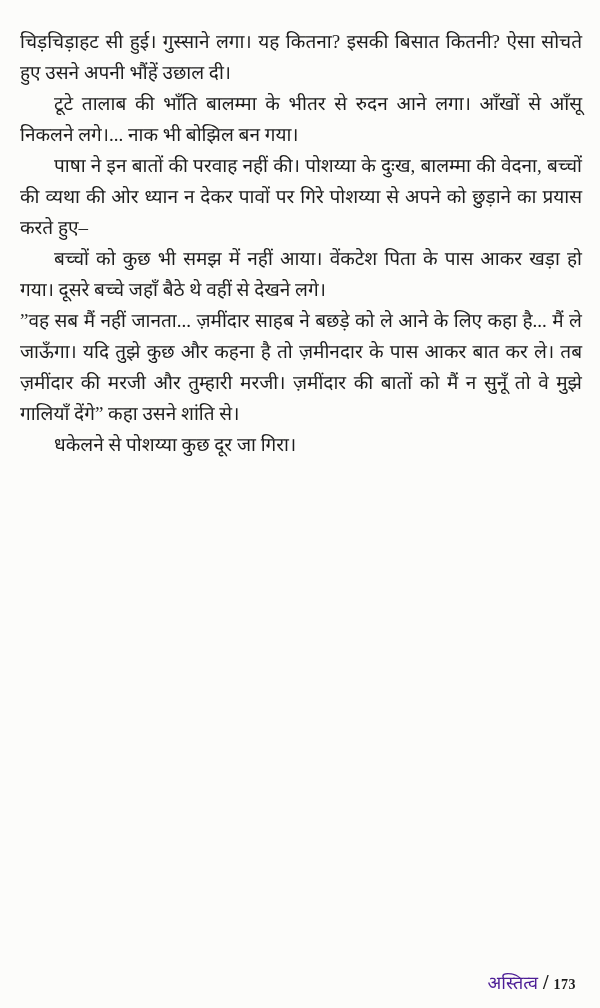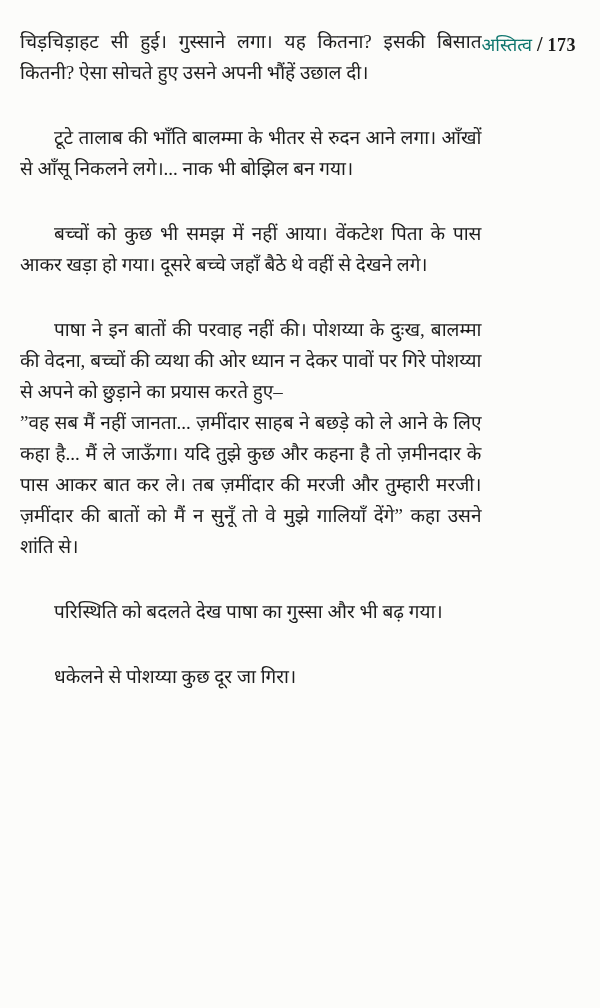--- a/index.html
+++ b/index.html
@@ -14,67 +14,65 @@
   }
   .page {
     box-sizing: border-box;
     width: 600px;
     height: 1008px;
     background: #fcfcfa;
     padding: 26px 18px 0 20px;
     font-family: "Liberation Serif", "DejaVu Sans", serif;
     color: #1c1c1c;
     display: flex;
-    flex-direction: row;
+    flex-direction: column;
   }
   .text-body {
     flex: 1 1 auto;
     font-size: 19px;
     line-height: 31px;
     text-align: justify;
   }
   .text-body p {
     margin: 0;
     padding: 0;
   }
   .text-body p.indent {
     text-indent: 34px;
-    margin-top: 34px;
   }
   .footer {
     flex: 0 0 auto;
     text-align: right;
     padding: 6px 6px 14px 0;
     font-size: 18px;
     white-space: nowrap;
   }
   .footer .book-title {
     font-size: 18px;
-    color: #0f766e;
+    color: #4c1d95;
   }
   .footer .separator {
     font-weight: bold;
     font-size: 20px;
   }
   .footer .page-number {
     font-weight: bold;
-    font-size: 18px;
+    font-size: 14px;
     letter-spacing: 0.5px;
   }
 </style>
 </head>
 <body>
 
 <div class="page">
   <div class="text-body">
 
   <p class="">चिड़चिड़ाहट सी हुई। गुस्साने लगा। यह कितना? इसकी बिसात कितनी? ऐसा सोचते हुए उसने अपनी भौंहें उछाल दी।</p>
       <p class="indent">टूटे तालाब की भाँति बालम्मा के भीतर से रुदन आने लगा। आँखों से आँसू निकलने लगे।... नाक भी बोझिल बन गया।</p>
+      <p class="indent">पाषा ने इन बातों की परवाह नहीं की। पोशय्या के दुःख, बालम्मा की वेदना, बच्चों की व्यथा की ओर ध्यान न देकर पावों पर गिरे पोशय्या से अपने को छुड़ाने का प्रयास करते हुए–</p>
       <p class="indent">बच्चों को कुछ भी समझ में नहीं आया। वेंकटेश पिता के पास आकर खड़ा हो गया। दूसरे बच्चे जहाँ बैठे थे वहीं से देखने लगे।</p>
-      <p class="indent">पाषा ने इन बातों की परवाह नहीं की। पोशय्या के दुःख, बालम्मा की वेदना, बच्चों की व्यथा की ओर ध्यान न देकर पावों पर गिरे पोशय्या से अपने को छुड़ाने का प्रयास करते हुए–</p>
       <p class="">”वह सब मैं नहीं जानता... ज़मींदार साहब ने बछड़े को ले आने के लिए कहा है... मैं ले जाऊँगा। यदि तुझे कुछ और कहना है तो ज़मीनदार के पास आकर बात कर ले। तब ज़मींदार की मरजी और तुम्हारी मरजी। ज़मींदार की बातों को मैं न सुनूँ तो वे मुझे गालियाँ देंगे” कहा उसने शांति से।</p>
-      <p class="indent">परिस्थिति को बदलते देख पाषा का गुस्सा और भी बढ़ गया।</p>
       <p class="indent">धकेलने से पोशय्या कुछ दूर जा गिरा।</p>
     </div>
   <div class="footer">
     <span class="book-title">अस्तित्व</span><span class="separator"> / </span><span class="page-number">173</span>
   </div>
 </div>
 
 </body></html>

